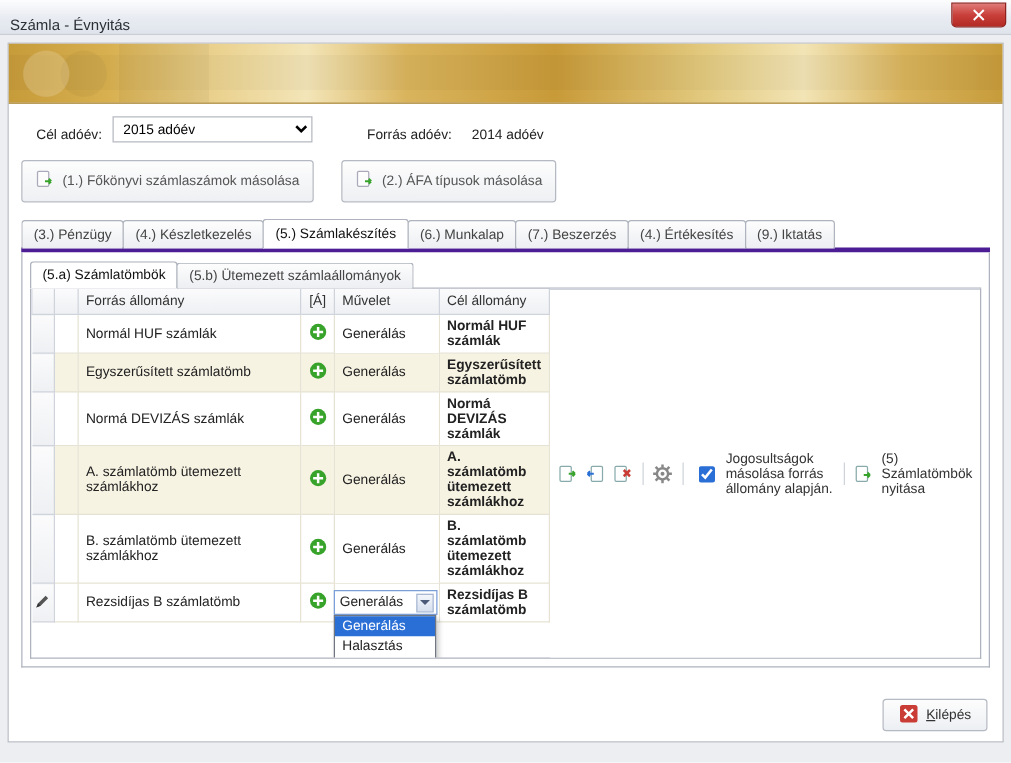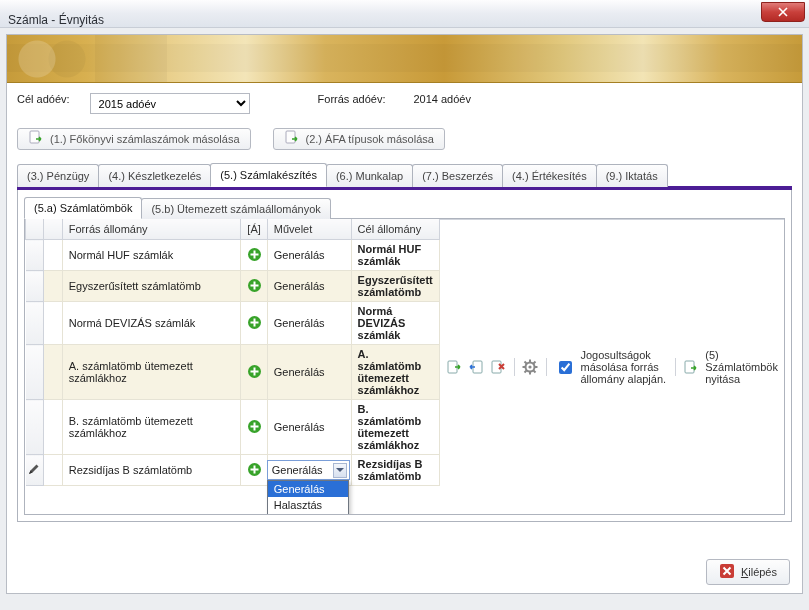--- a/index.html
+++ b/index.html
@@ -64,37 +64,38 @@
       linear-gradient(0deg, transparent 10px, rgba(0,0,0,.04) 10px 38px, transparent 38px);
     opacity: .7;
   }
 
   .body-area {
     padding: 10px 10px 0 10px;
   }
 
   
   .year-row {
-    display: flex; align-items: flex-start; gap: 20px;
+    display: flex; align-items: flex-end; gap: 8px;
     margin-bottom: 14px;
+    margin-left: 12px;
   }
   .lbl { color: #222; }
   .combo {
     width: 160px; height: 21px;
     border: 1px solid #b5b9c2;
     background: #fff;
     font: inherit;
     padding: 2px 4px;
   }
   .static-val { margin-left: 8px; }
 
   
   .copy-row { display: flex; gap: 22px; margin-bottom: 12px; }
   .btn {
-    height: 22px;
+    height: 34px;
     padding: 0 10px;
     border: 1px solid #b5b9c2;
     border-radius: 3px;
     background: linear-gradient(#fdfdfd, #eef0f3);
     display: inline-flex; align-items: center; gap: 6px;
     cursor: pointer;
     font: inherit;
     color: #555;
   }
   .icon-doc-arrow svg { width: 16px; height: 16px; }

